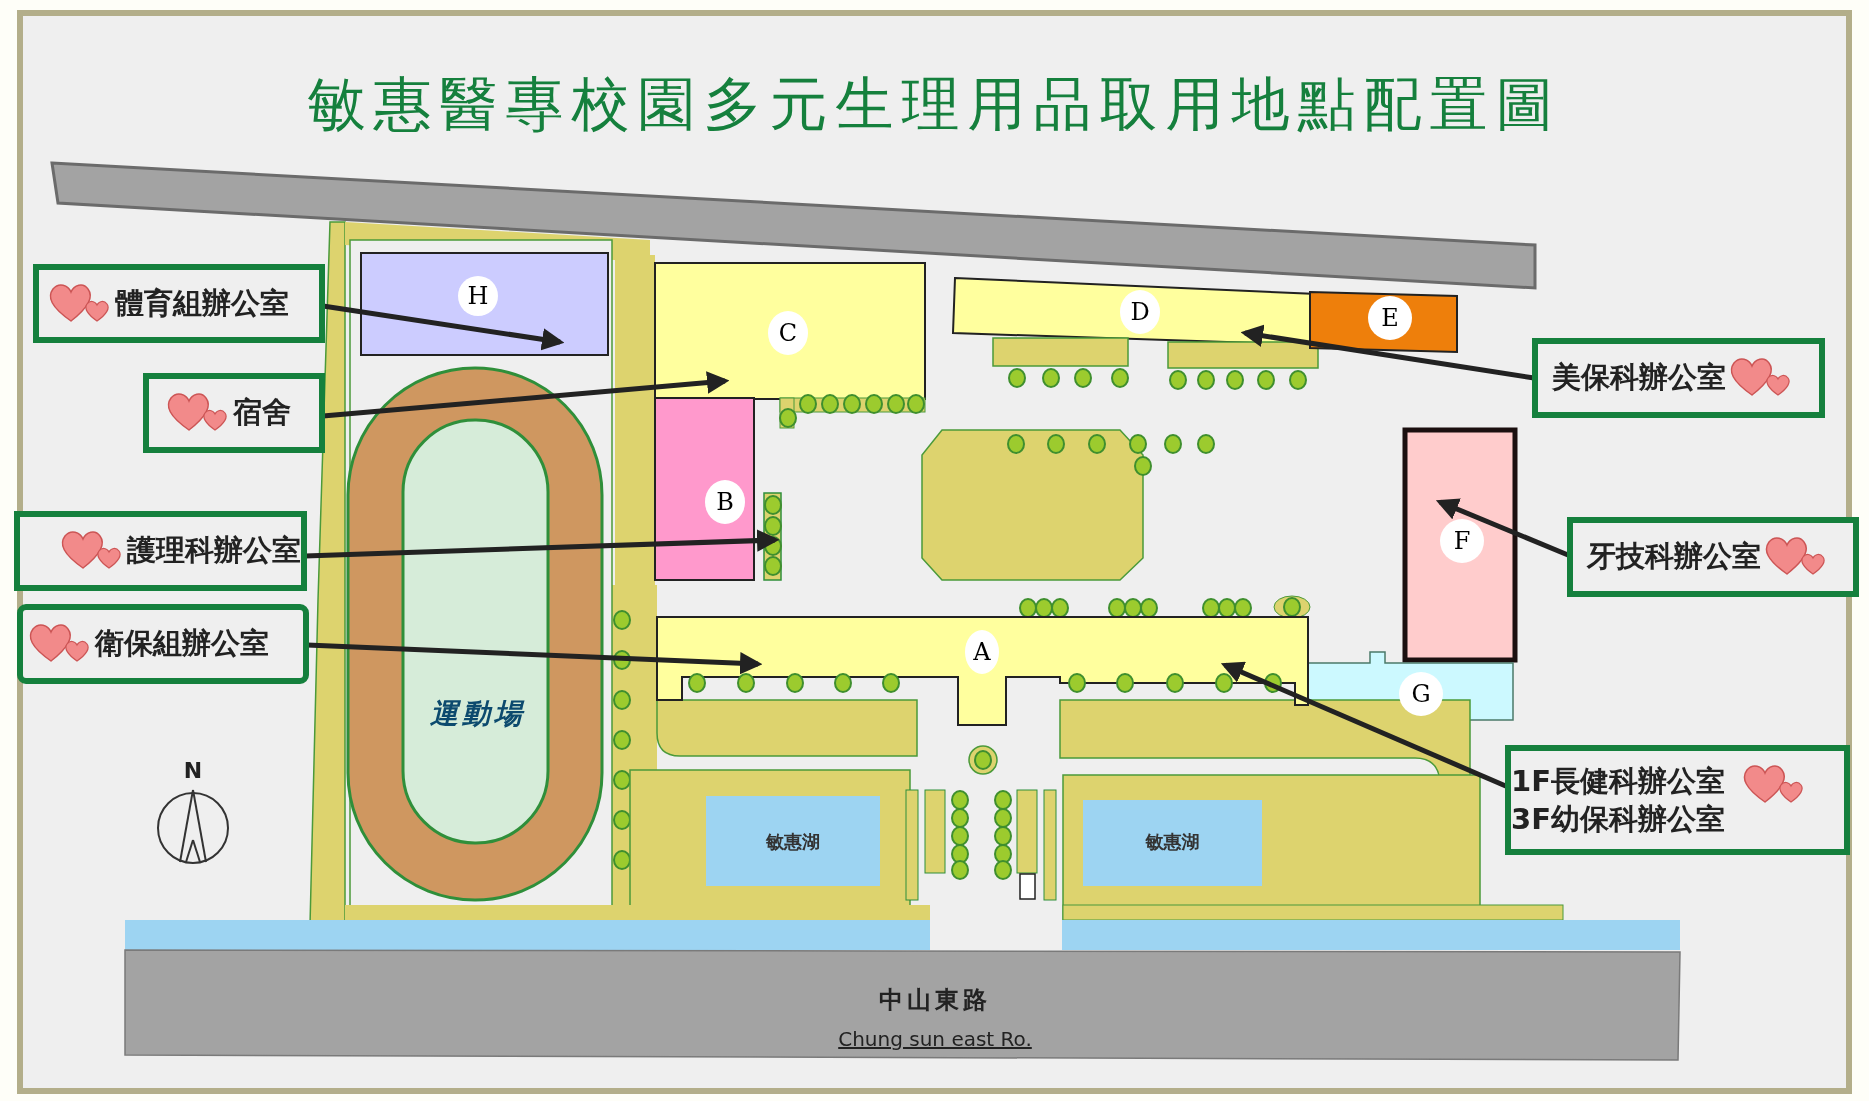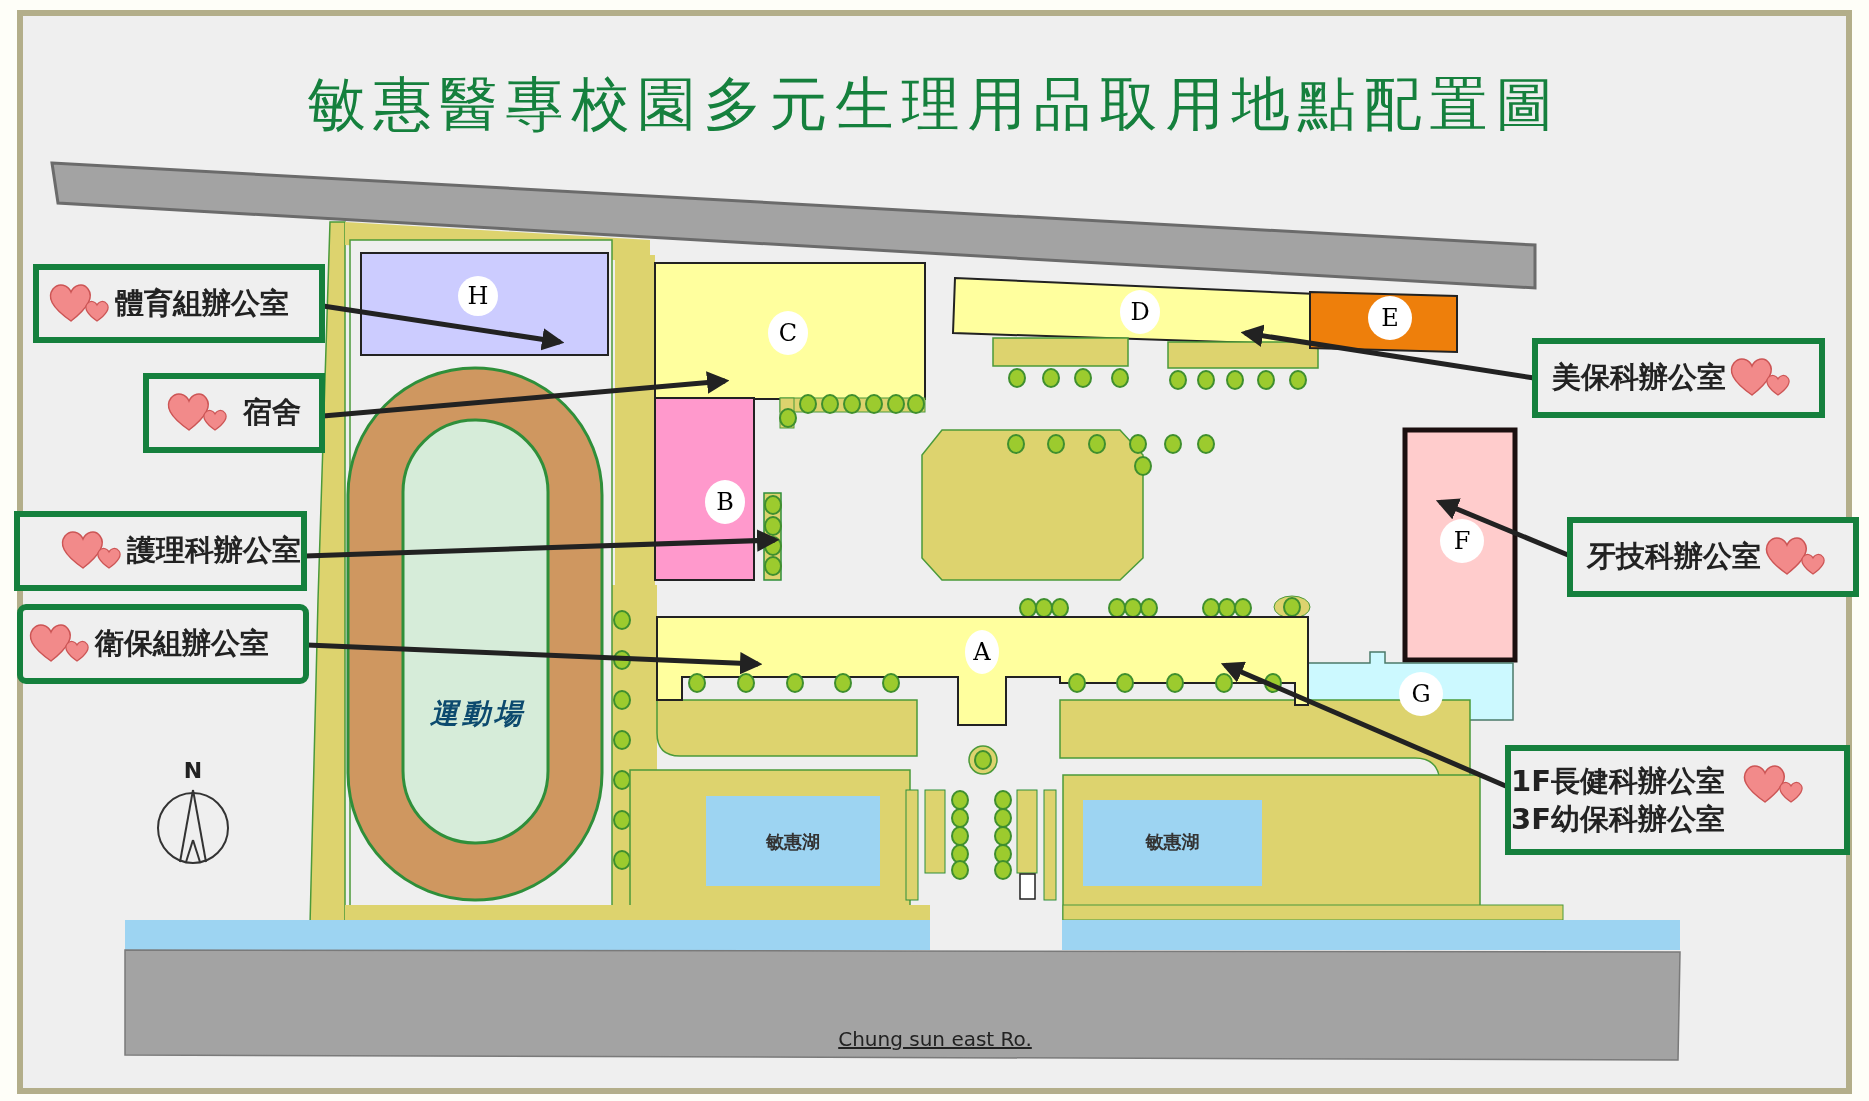--- a/index.html
+++ b/index.html
@@ -184,20 +184,21 @@
   <div class="abs" style="left:1440px;top:519px;width:44;height:44px;width:44px;border-radius:50%;background:#fff;display:flex;align-items:center;justify-content:center;font-family:'DejaVu Serif',serif;font-size:24px;">F</div>
   <div class="abs" style="left:1399px;top:672px;width:44px;height:44px;border-radius:50%;background:#fff;display:flex;align-items:center;justify-content:center;font-family:'DejaVu Serif',serif;font-size:24px;">G</div>
   <div class="abs" style="left:965px;top:630px;width:34px;height:44px;border-radius:50%;background:#fff;display:flex;align-items:center;justify-content:center;font-family:'DejaVu Serif',serif;font-size:24px;">A</div>
 
   <div class="abs" style="left:418px;top:695px;width:120px;text-align:center;font-size:28px;font-weight:bold;color:#0c4a6e;letter-spacing:4px;font-style:italic;">運動場</div>
   <div class="abs" style="left:706px;top:830px;width:174px;text-align:center;font-size:18px;font-weight:bold;color:#333;">敏惠湖</div>
   <div class="abs" style="left:1083px;top:830px;width:179px;text-align:center;font-size:18px;font-weight:bold;color:#333;">敏惠湖</div>
 
   <div class="abs" style="left:170px;top:758px;width:46px;text-align:center;font-size:22px;font-weight:bold;color:#222;">N</div>
 
+  <div class="road-text" style="left:800px;top:984px;width:270px;font-size:24px;font-weight:bold;letter-spacing:4px;">中山東路</div>
   <div class="road-text" style="left:800px;top:1027px;width:270px;font-size:20px;text-decoration:underline;">Chung sun east Ro.</div>
 </div>
 
 <div id="title">敏惠醫專校園多元生理用品取用地點配置圖</div>
 
 <div class="lbl" style="left:33px;top:264px;width:292px;height:79px;padding-left:6px;">
   <span class="hearts">
     <svg width="70" height="50" viewBox="0 0 70 50">
         <path d="M26,42 C6,28 2,18 8,10 C14,3 23,6 26,13 C29,6 38,3 43,10 C49,18 44,28 26,42 Z" fill="#f28a8a" stroke="#c55" stroke-width="1.5"></path>
         <path d="M52,42 C42,35 39,29 42,25 C45,21 50,22 52,26 C54,22 59,21 62,25 C65,29 62,35 52,42 Z" fill="#f28a8a" stroke="#c55" stroke-width="1.2"></path>
@@ -206,21 +207,21 @@
   <span>體育組辦公室</span>
 </div>
 
 <div class="lbl" style="left:143px;top:373px;width:182px;height:80px;padding-left:14px;">
   <span class="hearts">
     <svg width="70" height="50" viewBox="0 0 70 50">
         <path d="M26,42 C6,28 2,18 8,10 C14,3 23,6 26,13 C29,6 38,3 43,10 C49,18 44,28 26,42 Z" fill="#f28a8a" stroke="#c55" stroke-width="1.5"></path>
         <path d="M52,42 C42,35 39,29 42,25 C45,21 50,22 52,26 C54,22 59,21 62,25 C65,29 62,35 52,42 Z" fill="#f28a8a" stroke="#c55" stroke-width="1.2"></path>
       </svg>
   </span>
-  <span style="margin-left:10px;">宿舍</span>
+  <span style="">宿舍</span>
 </div>
 
 <div class="lbl" style="left:14px;top:511px;width:293px;height:80px;padding-left:2px;justify-content:flex-end;">
   <span class="hearts">
     <svg width="70" height="50" viewBox="0 0 70 50">
         <path d="M26,42 C6,28 2,18 8,10 C14,3 23,6 26,13 C29,6 38,3 43,10 C49,18 44,28 26,42 Z" fill="#f28a8a" stroke="#c55" stroke-width="1.5"></path>
         <path d="M52,42 C42,35 39,29 42,25 C45,21 50,22 52,26 C54,22 59,21 62,25 C65,29 62,35 52,42 Z" fill="#f28a8a" stroke="#c55" stroke-width="1.2"></path>
       </svg>
   </span>
   <span>護理科辦公室</span>

